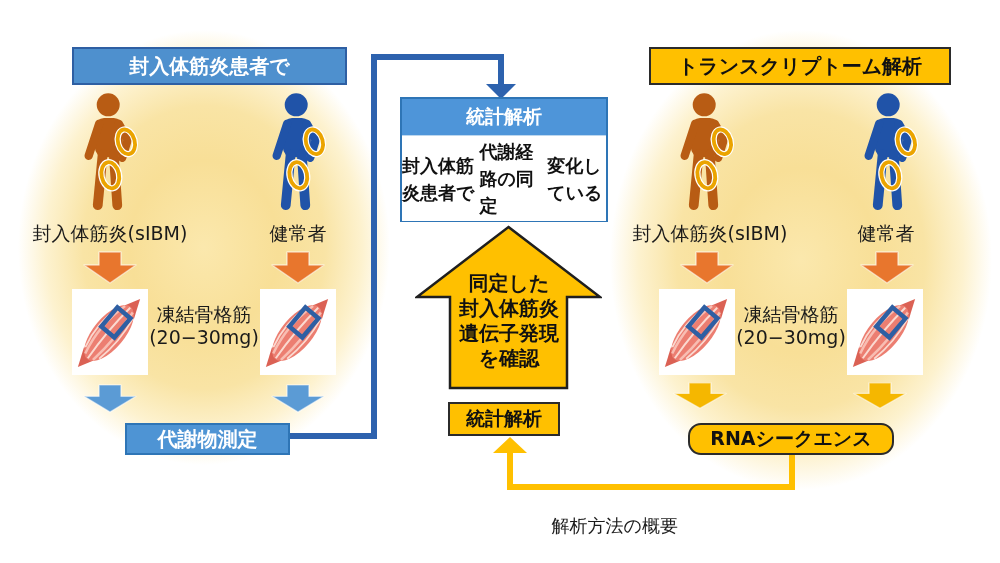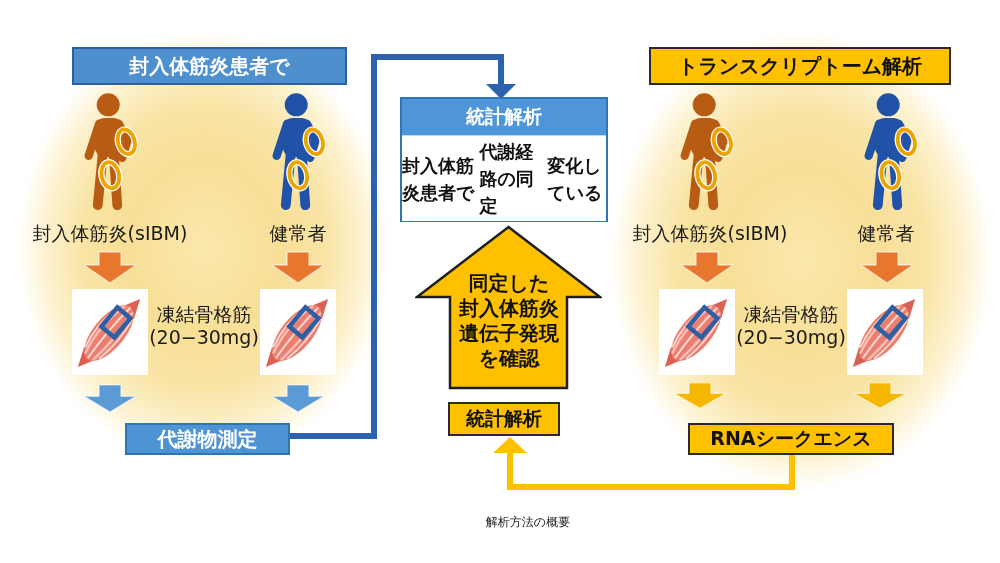--- a/index.html
+++ b/index.html
@@ -60,22 +60,22 @@
     border-top:15px solid #2D62AE;
   }
   .tri-up-gold{
     position:absolute;width:0;height:0;
     border-left:17px solid transparent;border-right:17px solid transparent;
     border-bottom:16px solid #FFC000;
   }
   
   .musclebox{position:absolute;width:76px;height:86px;background:#fff;}
   .caption{
-    position:absolute;left:378px;top:514px;width:300px;text-align:center;
-    font-size:12px;color:#1a1a1a;
+    position:absolute;left:378px;top:514px;width:300px;text-align:right;
+    font-size:18px;color:#1a1a1a;
   }
   .person-orange{color:#B85C14;}
   .person-blue{color:#2053A8;}
   svg{display:block;}
 </style>
 </head>
 <body>
 
 <div id="stage">
 
@@ -215,21 +215,21 @@
     <span>(20−30mg)</span>
   </div>
 
   <svg class="abs" style="left:673px;top:382px;color:#F5B700;" width="54" height="27">
       <use href="#arrow-down-sym"></use>
     </svg>
   <svg class="abs" style="left:853px;top:382px;color:#F5B700;" width="54" height="27">
       <use href="#arrow-down-sym"></use>
     </svg>
 
-  <div class="obox obox-gold" style="left:688px;top:423px;width:206px;height:32px;">
+  <div class="obox obox-gold" style="left:688px;top:423px;width:206px;height:32px;border-radius:13px;">
     <span>RNAシークエンス</span>
   </div>
 
   <div class="statsbox">
     <div class="shead">
       <span>統計解析</span>
     </div>
     <div class="sbody">
       <span>封入体筋炎患者で</span>
       <span>代謝経路の同定</span>

